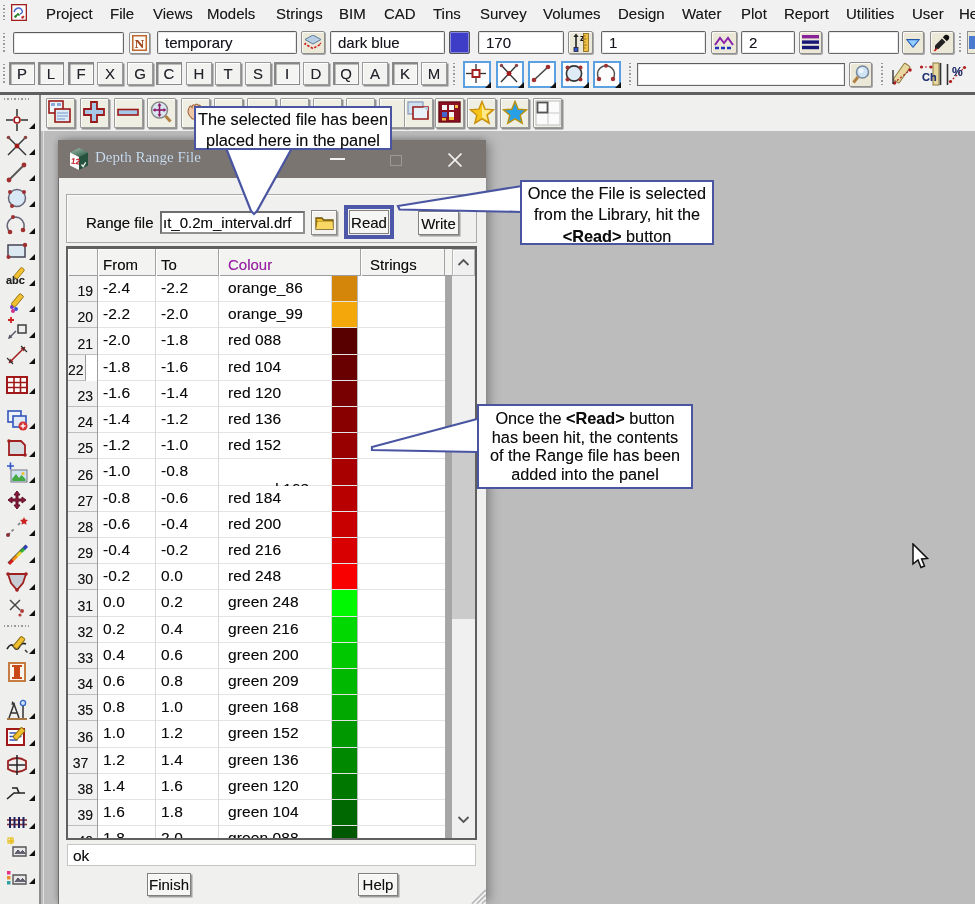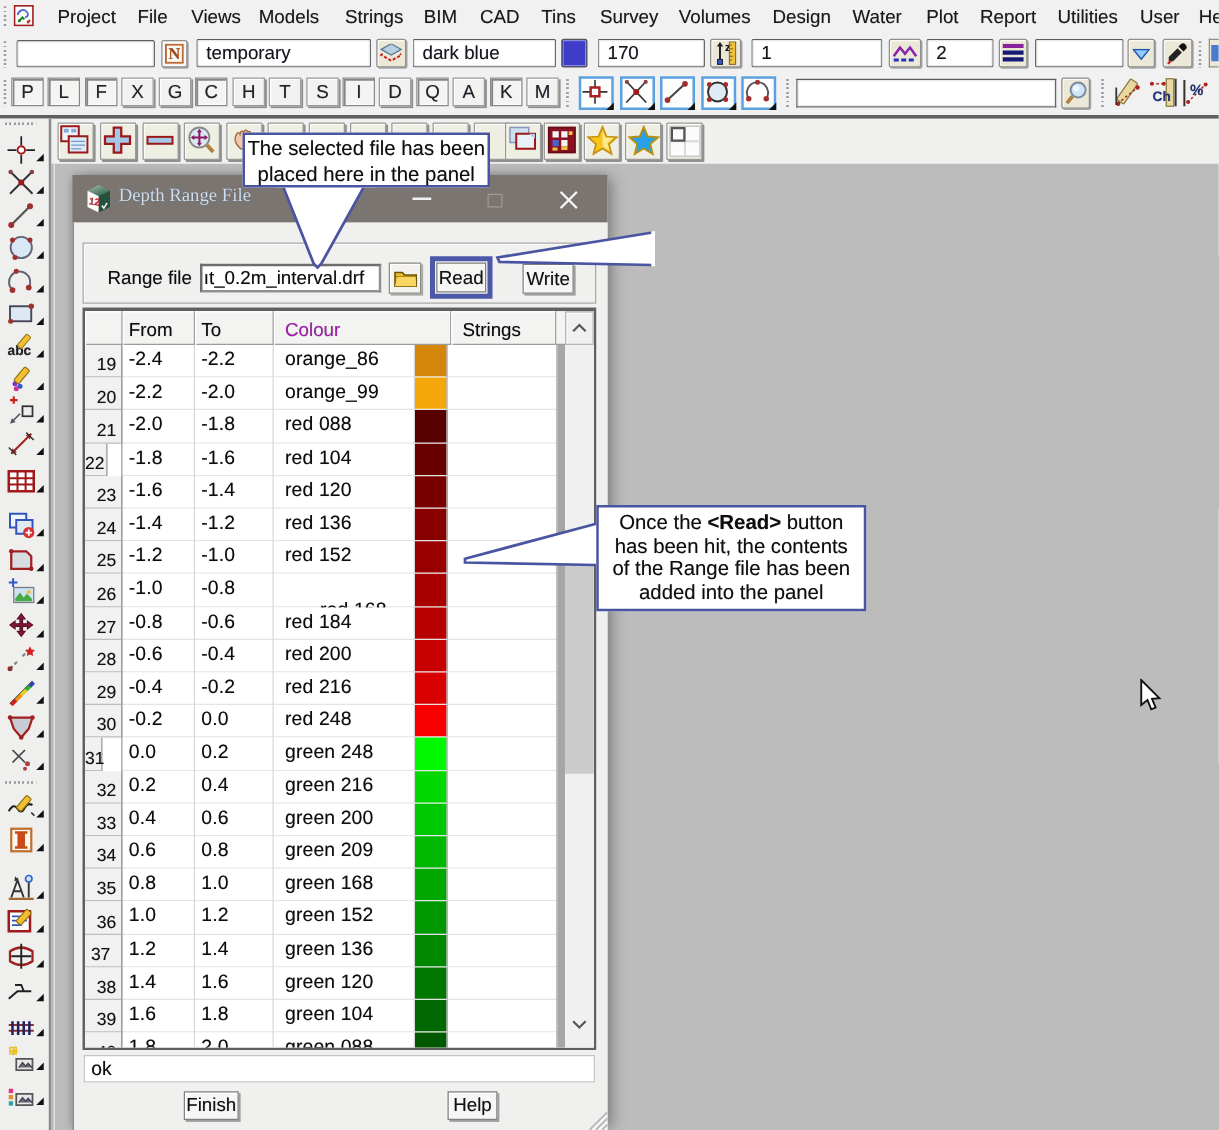--- a/index.html
+++ b/index.html
@@ -613,21 +613,21 @@
       </div>
 <div class="ab" style="left:0;top:288px;width:407px;height:26px;">
         <div class="rownum" style="left:0;top:0;width:30px;height:26px;line-height:31px;padding-right:4px;">30</div>
         <div class="ab" style="left:30px;top:0;width:377px;height:26px;background:#fff;border-bottom:1px solid #e4e4e4;"></div>
         <div class="cell" style="left:35px;top:3px;">-0.2</div>
         <div class="cell" style="left:93px;top:3px;">0.0</div>
         <div class="cell" style="left:160px;top:3px;">red 248</div>
         <div class="ab" style="left:264px;top:0;width:26px;height:25px;background:#f80000;"></div>
       </div>
 <div class="ab" style="left:0;top:314px;width:407px;height:27px;">
-        <div class="rownum" style="left:0;top:0;width:14px;height:27px;line-height:32px;padding-right:4px;">31</div>
+        <div class="rownum" style="left:0;top:0;width:30px;height:27px;line-height:32px;padding-right:4px;">31</div>
         <div class="ab" style="left:30px;top:0;width:377px;height:27px;background:#fff;border-bottom:1px solid #e4e4e4;"></div>
         <div class="cell" style="left:35px;top:3px;">0.0</div>
         <div class="cell" style="left:93px;top:3px;">0.2</div>
         <div class="cell" style="left:160px;top:3px;">green 248</div>
         <div class="ab" style="left:264px;top:0;width:26px;height:26px;background:#00f800;"></div>
       </div>
 <div class="ab" style="left:0;top:341px;width:407px;height:26px;">
         <div class="rownum" style="left:0;top:0;width:30px;height:26px;line-height:31px;padding-right:4px;">32</div>
         <div class="ab" style="left:30px;top:0;width:377px;height:26px;background:#fff;border-bottom:1px solid #e4e4e4;"></div>
         <div class="cell" style="left:35px;top:3px;">0.2</div>
@@ -734,20 +734,21 @@
 </svg>
 <svg class="ab" style="left:210px;top:145px;" width="100" height="75" viewBox="0 0 100 75">
 <path d="M16 3 L41 66 L44 69 L47 66 L82 3" fill="#fff" stroke="#4a55a2" stroke-width="2.2"></path>
 <rect x="10" y="0" width="80" height="5" fill="#fff"></rect>
     </svg>
 <div class="callout" style="left:194px;top:106px;width:198px;height:44px;line-height:20.5px;padding-top:1px;">The selected file has been<br>placed here in the panel</div>
 <svg class="ab" style="left:394px;top:182px;" width="130" height="34" viewBox="0 0 130 34">
 <path d="M128 4 L4 24 L5.5 27.5 L128 30" fill="#fff" stroke="#4a55a2" stroke-width="2.2"></path>
 <rect x="127" y="3" width="3" height="28" fill="#fff"></rect>
     </svg>
+<div class="callout" style="left:520px;top:180px;width:194px;height:65px;line-height:21.4px;padding-top:1px;">Once the File is selected<br>from the Library, hit the<br><b>&lt;Read&gt;</b> button</div>
 <svg class="ab" style="left:368px;top:414px;" width="112" height="42" viewBox="0 0 112 42">
 <path d="M109 5 L4 33 L4 36 L109 38" fill="#fff" stroke="#4a55a2" stroke-width="2.2"></path>
 <rect x="109" y="3" width="3" height="36" fill="#fff"></rect>
     </svg>
 <div class="callout" style="left:477px;top:404px;width:216px;height:85px;line-height:18.6px;padding-top:3px;">Once the <b>&lt;Read&gt;</b> button<br>has been hit, the contents<br>of the Range file has been<br>added into the panel</div>
 <svg class="ab" style="left:911px;top:543px;" width="19" height="27" viewBox="0 0 19 27">
 <path d="M2 1 L2 21 L7 17 L10 24.5 L13.5 23 L10.6 16 L16.5 15.5 Z" fill="#fff" stroke="#111" stroke-width="1.5" stroke-linejoin="miter"></path>
 </svg>
 </div>
 </body></html>

